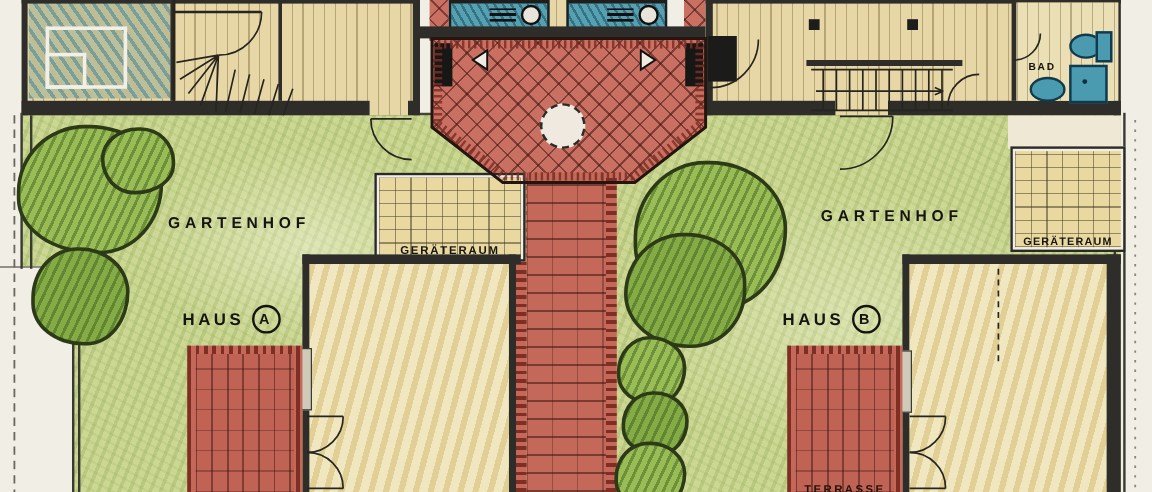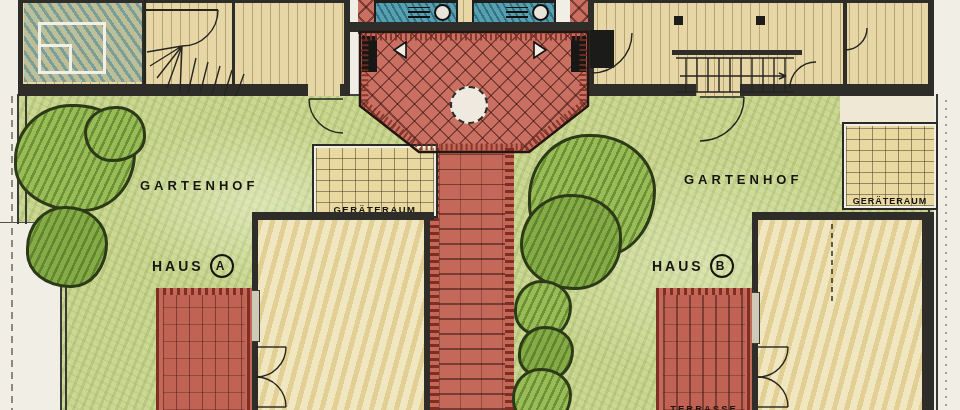--- a/index.html
+++ b/index.html
@@ -94,20 +94,28 @@
     <div class="wall" style="left:0;top:0;width:6px;height:96px;"></div>
     <div class="abs" style="left:2px;top:30px;width:24px;height:38px;background:#1b1b19;"></div>
     <div class="wall" style="left:0;top:0;width:346px;height:3px;"></div>
     <div class="abs" style="left:86px;top:16px;width:9px;height:9px;background:#1d1d1b;"></div>
     <div class="abs" style="left:168px;top:16px;width:9px;height:9px;background:#1d1d1b;"></div>
     <div class="wall" style="left:84px;top:50px;width:130px;height:5px;"></div>
     <div class="wall" style="left:255px;top:0;width:4px;height:84px;"></div>
     <div class="wall" style="left:0;top:84px;width:108px;height:12px;"></div>
     <div class="wall" style="left:152px;top:84px;width:194px;height:12px;"></div>
     <div class="wall" style="left:340px;top:0;width:6px;height:96px;"></div>
+    <div class="abs plank" style="left:259px;top:2px;width:85px;height:82px;background-color:#eadfb5;">
+      <div class="fixture" style="left:44px;top:26px;width:24px;height:17px;border-radius:50%;"></div>
+      <div class="fixture" style="left:66px;top:24px;width:10px;height:22px;"></div>
+      <div class="fixture" style="left:44px;top:52px;width:28px;height:28px;"></div>
+      <div class="abs" style="left:55px;top:64px;width:4px;height:4px;background:#0e2c3a;border-radius:50%;"></div>
+      <div class="fixture" style="left:11px;top:62px;width:26px;height:17px;border-radius:50%;"></div>
+      <div class="label" style="left:10px;top:48px;font-size:8.5px;letter-spacing:1.5px;">BAD</div>
+    </div>
   </div>
 
   <div class="abs brickcross" style="left:360px;top:32px;width:228px;height:120px;clip-path:polygon(0 0,100% 0,100% 62%,74% 100%,26% 100%,0 62%);"></div>
   <div class="abs" style="left:450px;top:86px;width:34px;height:34px;background:#efe9df;border:2px dashed #2b2b28;border-radius:50%;"></div>
   <div class="abs" style="left:362px;top:36px;width:15px;height:36px;background:#171715;"></div>
   <div class="abs" style="left:571px;top:36px;width:15px;height:36px;background:#171715;"></div>
 
   <div class="abs" style="left:430px;top:144px;width:84px;height:266px;">
     <div class="abs ticksV" style="left:0;top:0;width:9px;height:266px;"></div>
     <div class="abs ticksV" style="right:0;top:0;width:9px;height:266px;"></div>

